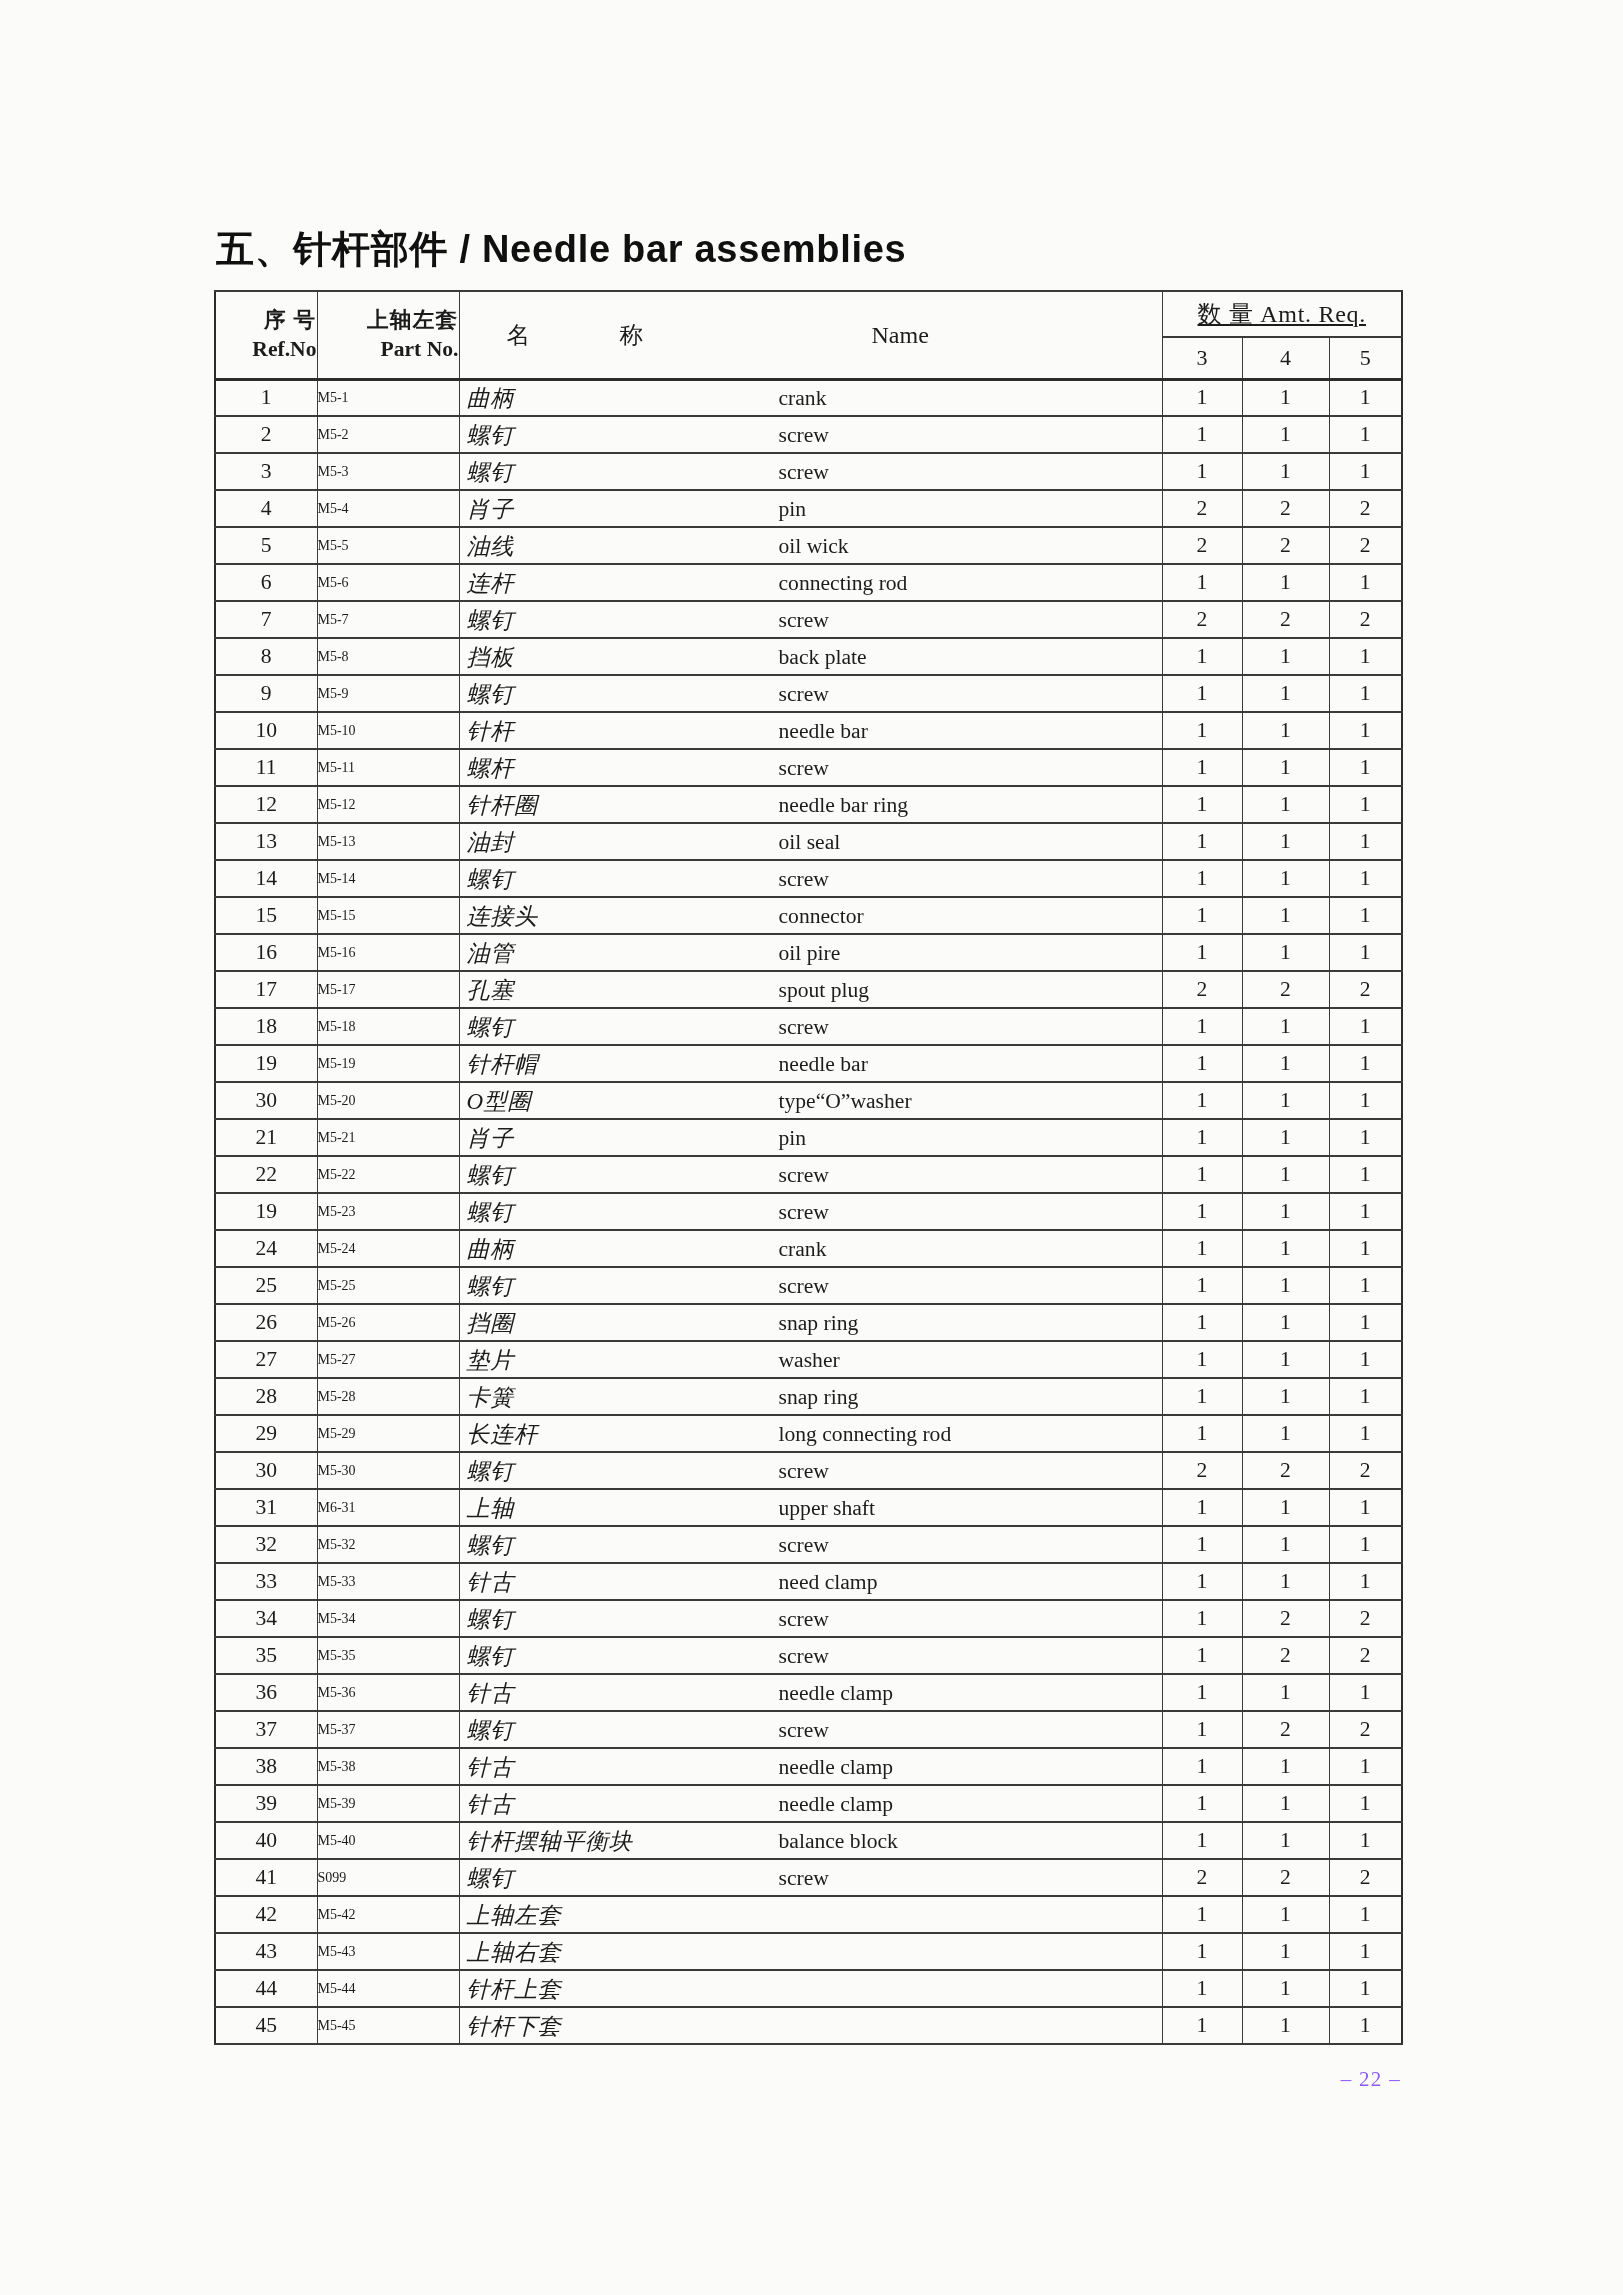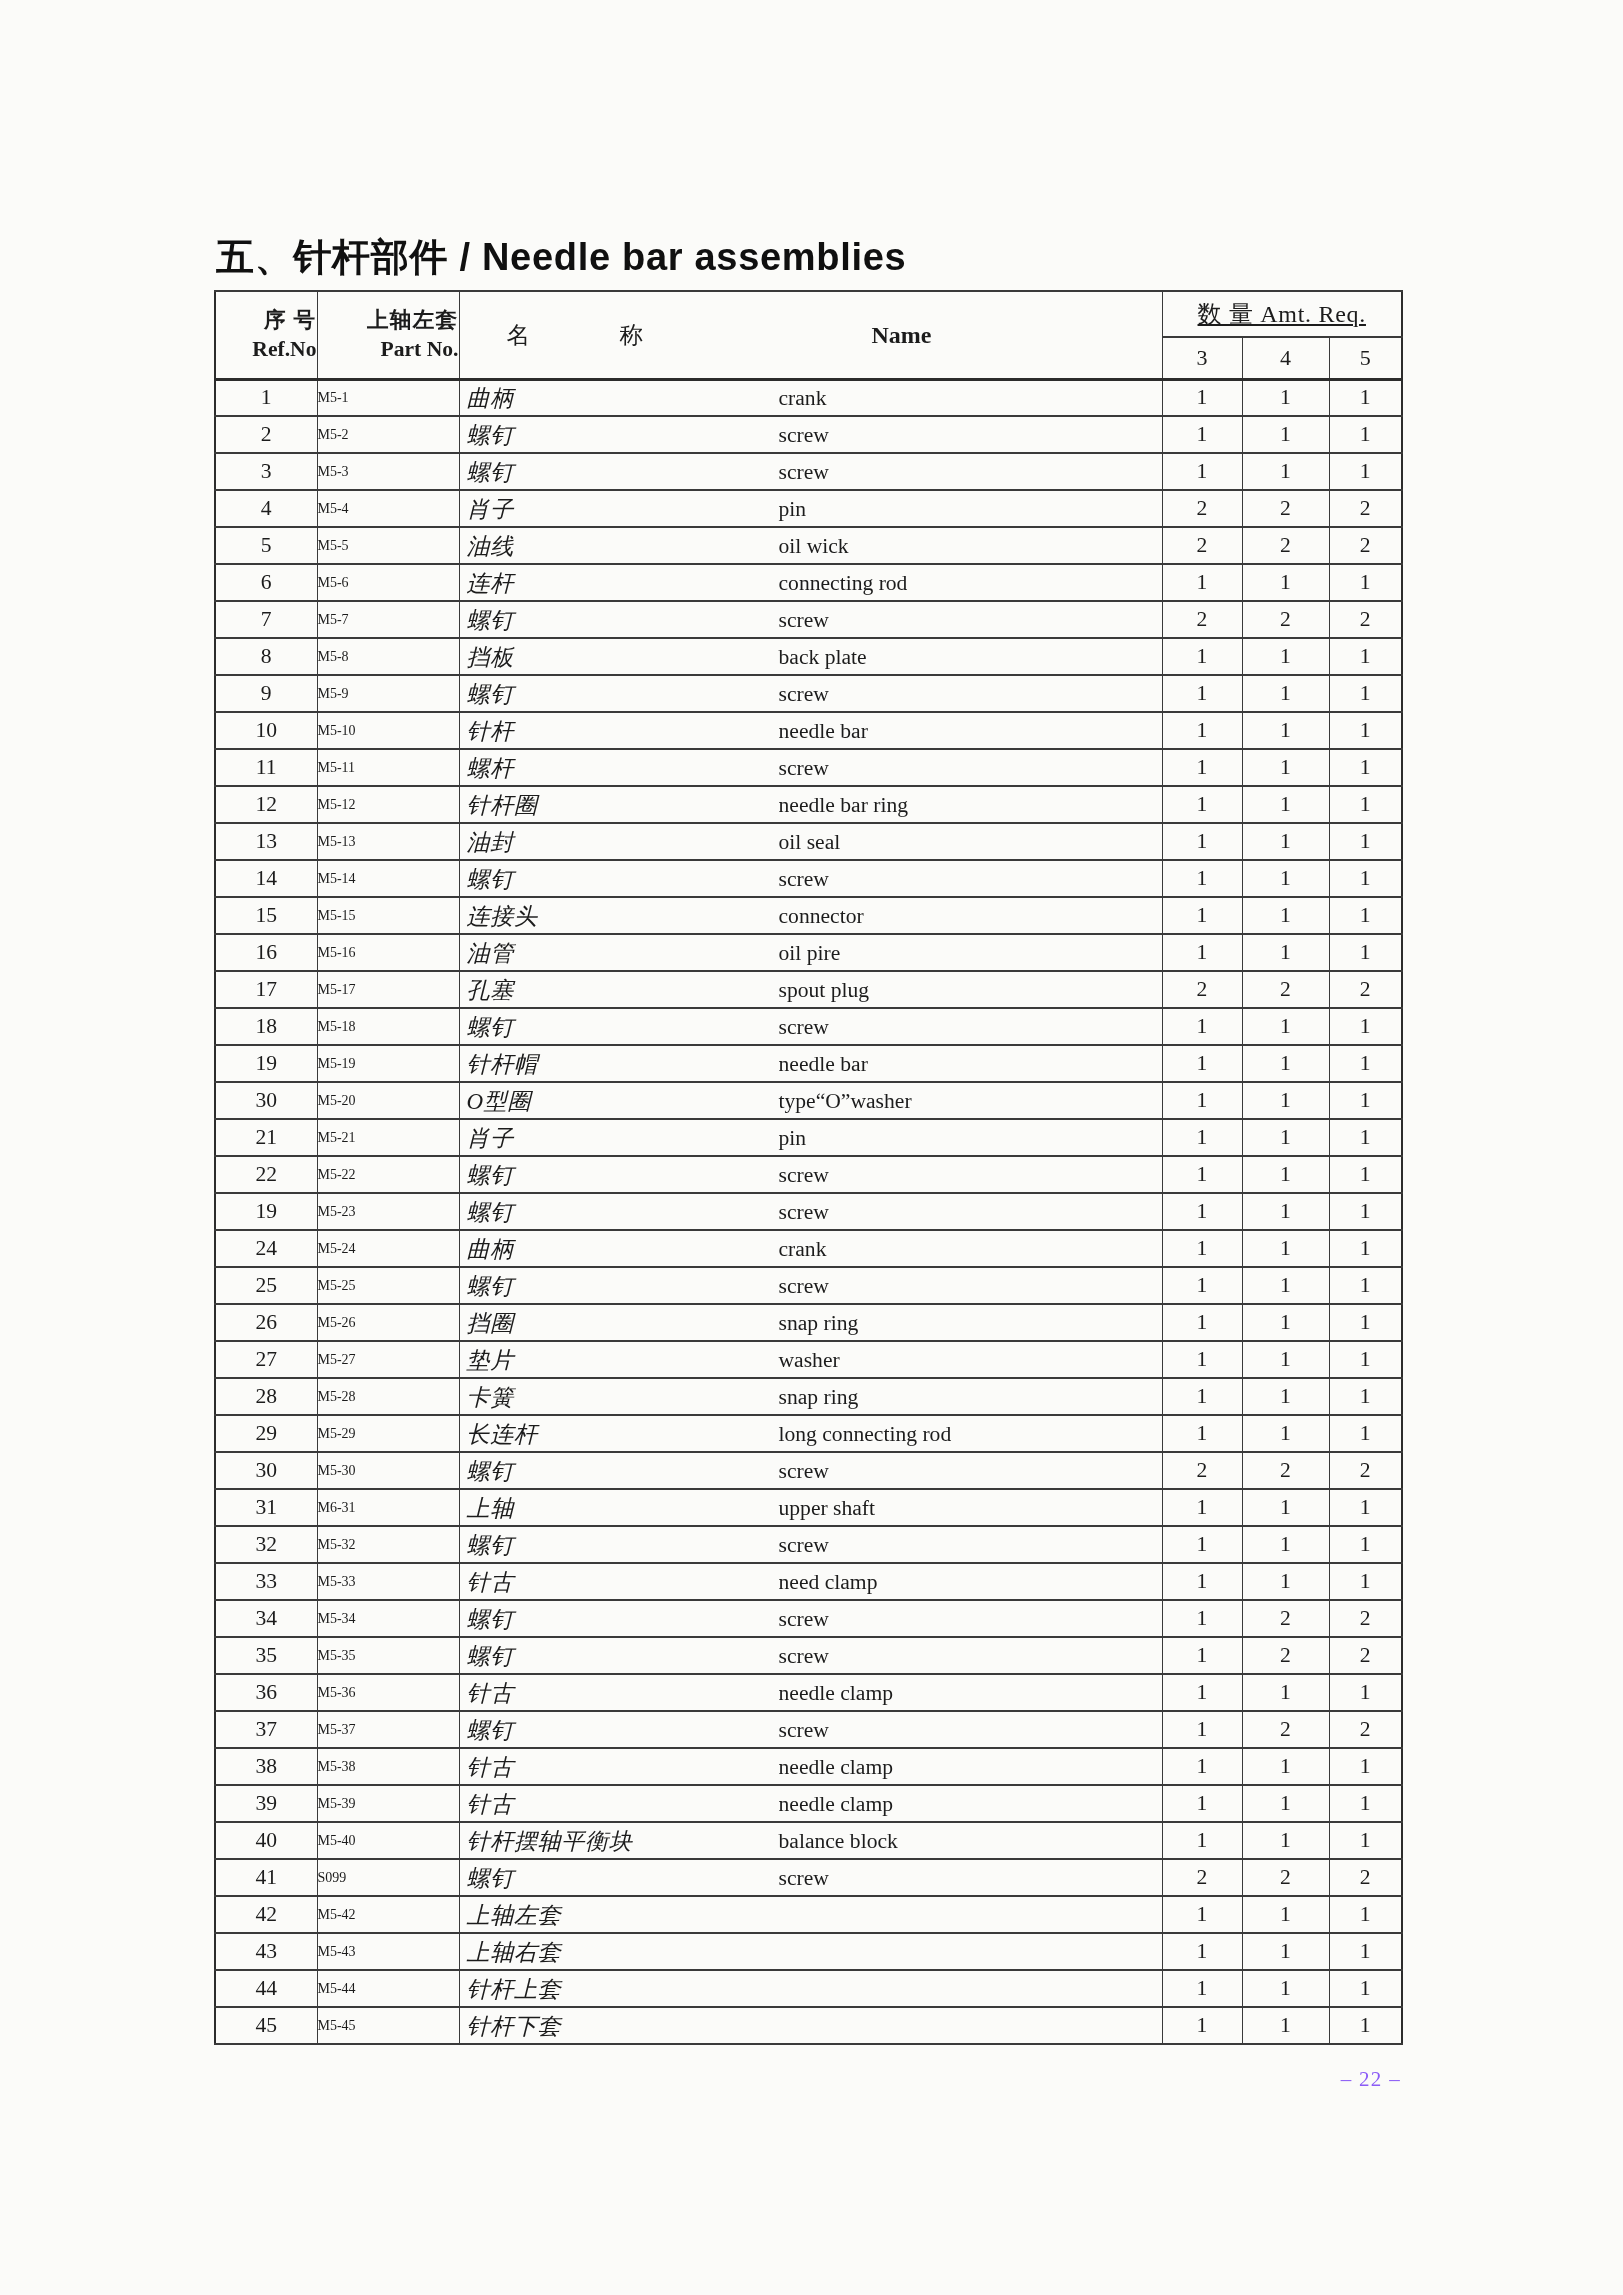--- a/index.html
+++ b/index.html
@@ -4,21 +4,21 @@
 <style>
   html,body{margin:0;padding:0;}
   body{
     width:1623px;height:2295px;position:relative;
     background:#fbfbf9;
     font-family:"Liberation Serif","DejaVu Serif",serif;
     color:#1c1c1c;
     overflow:hidden;
   }
   .page-title{
-    position:absolute;left:216px;top:232px;margin:0;
+    position:absolute;left:216px;top:224px;margin:0;
     font-family:"Liberation Sans","DejaVu Sans",sans-serif;
     font-weight:bold;font-size:38px;letter-spacing:0.7px;color:#101010;
     white-space:nowrap;
   }
   table.parts{
     position:absolute;left:214px;top:290px;width:1187px;
     border-collapse:collapse;table-layout:fixed;
     background:transparent;
   }
   table.parts td, table.parts th{
@@ -35,21 +35,21 @@
     text-align:right;font-size:21.6px;line-height:1.32;
     border-bottom:3.3px solid #2c2c2c !important;
     font-weight:bold;
   }
   th.th-stack .zh{font-weight:bold;letter-spacing:1.3px;}
   th.th-stack .en{font-weight:bold;}
   th.th-name{position:relative;border-bottom:3.3px solid #2c2c2c !important;}
   th.th-name span{position:absolute;top:50%;transform:translateY(-50%);}
   th.th-name .n1{left:47px;font-size:23.6px;}
   th.th-name .n2{left:160px;font-size:23.6px;}
-  th.th-name .nm{left:412px;font-size:24px;font-weight:bold;}
+  th.th-name .nm{left:412px;font-size:24px;font-weight:normal;}
   th.th-qty{
     font-size:24px;font-weight:bold;letter-spacing:0.7px;text-decoration:underline;
   }
   tr.h2 th.th-sub{text-align:center;font-size:22px;font-weight:normal;}
   tbody tr{height:37px;}
   td.c-ref{text-align:center;font-size:21.6px;}
   td.c-part{padding-left:13px;font-size:14px;}
   td.c-name{position:relative;}
   td.c-name .zh{
     position:absolute;left:7px;top:50%;transform:translateY(-50%);

